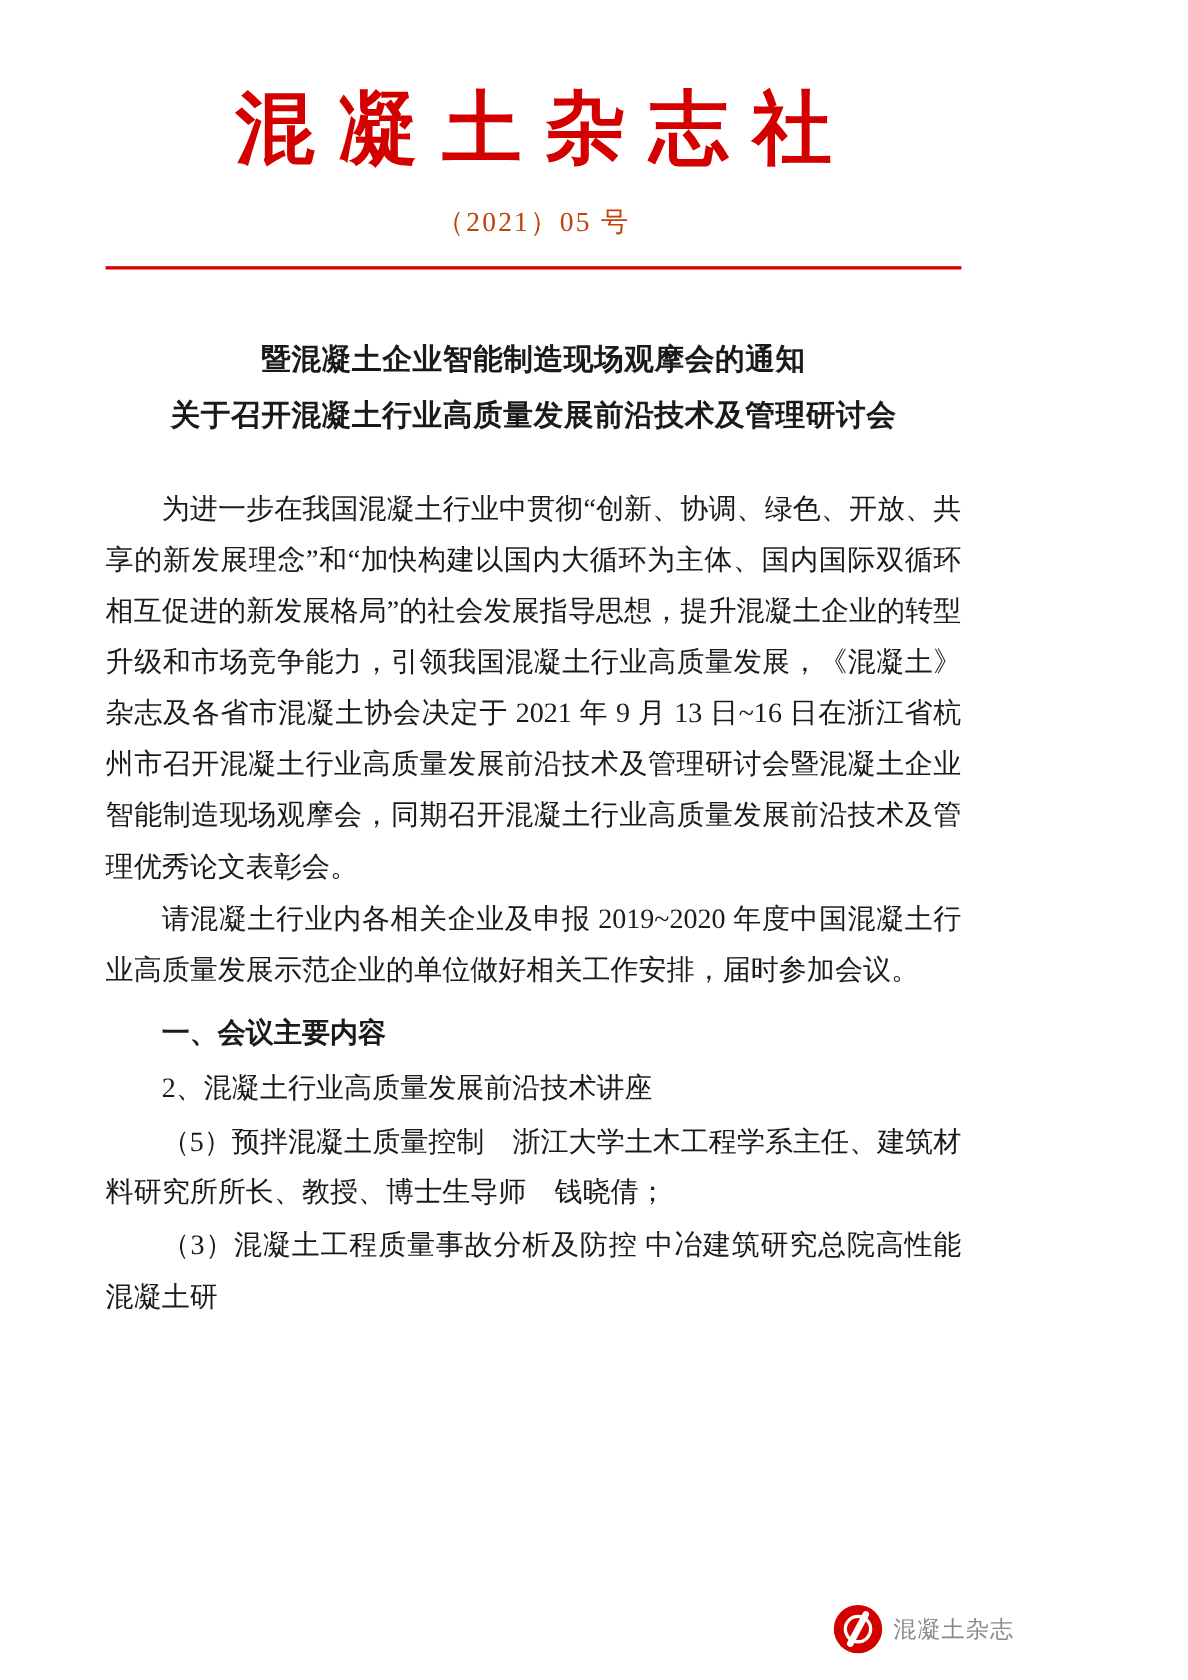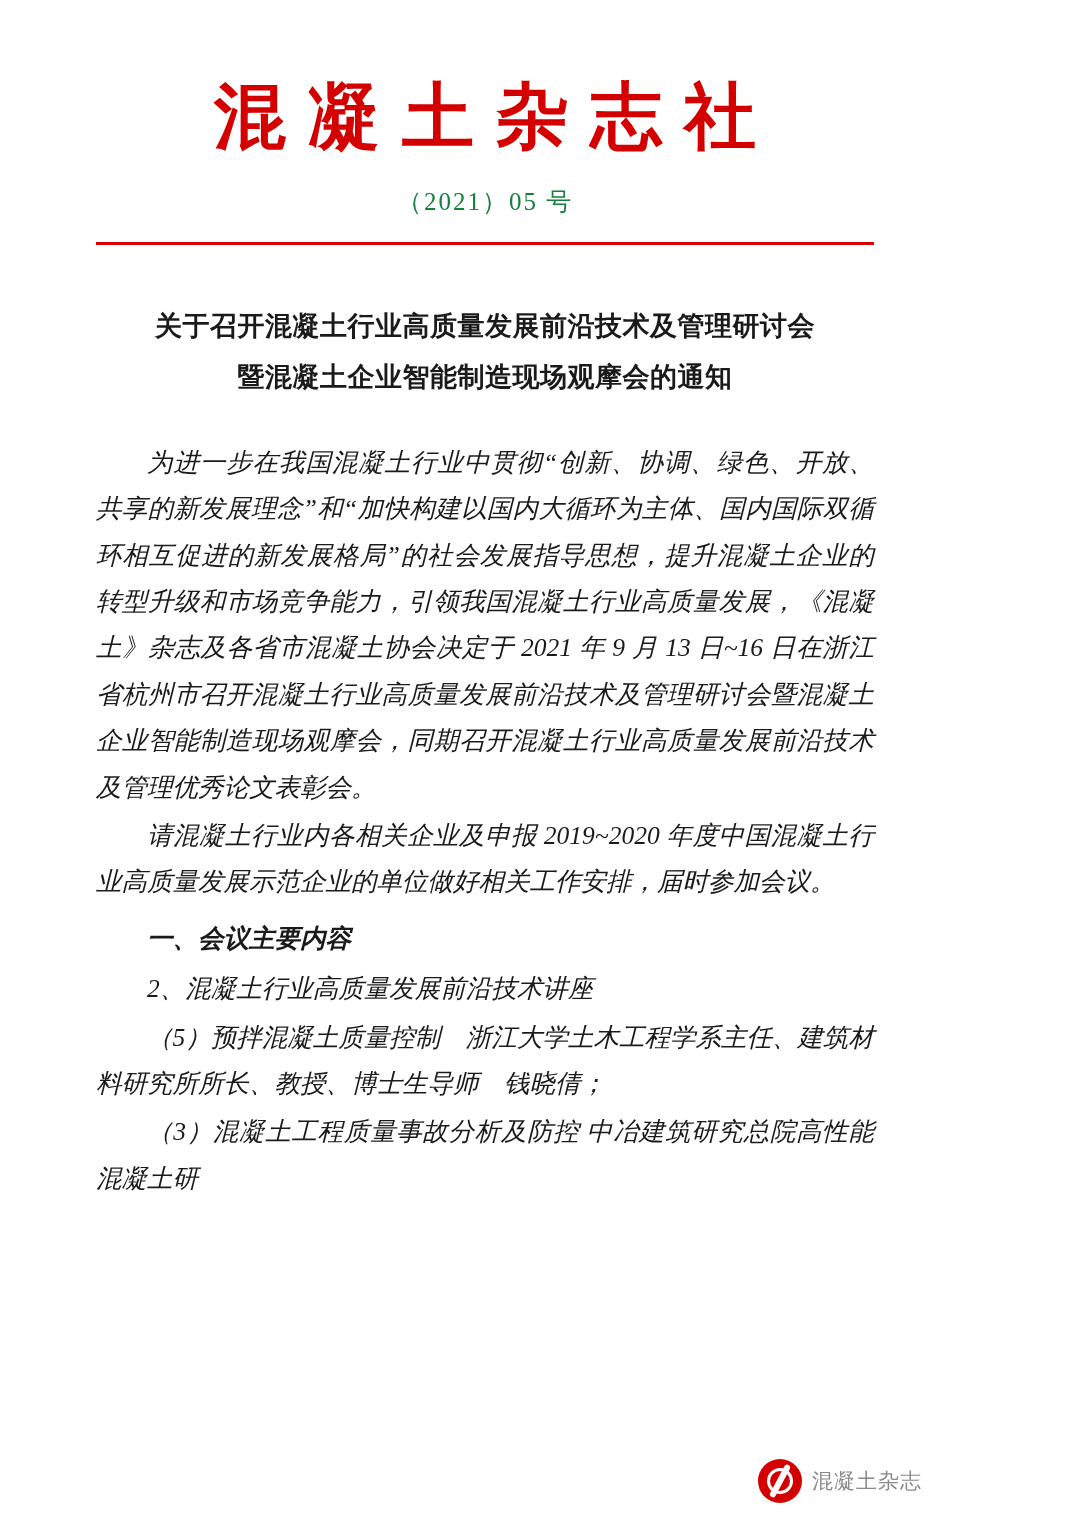--- a/index.html
+++ b/index.html
@@ -34,21 +34,21 @@
     font-weight: bold;
     font-size: 72px;
     letter-spacing: 22px;
     line-height: 1.1;
     text-indent: 22px;
     font-family: "Liberation Serif", "DejaVu Serif", serif;
   }
   .doc-number {
     margin-top: 28px;
     font-size: 25px;
-    color: #15803d;
+    color: #c2410c;
     letter-spacing: 2px;
   }
   .red-rule {
     margin-top: 24px;
     height: 3px;
     background: #d40000;
     width: 100%;
   }
 
   
@@ -64,21 +64,20 @@
     display: block;
   }
 
   
   .body-text {
     margin-top: 36px;
     font-size: 25.5px;
     line-height: 1.82;
     text-align: justify;
     text-justify: inter-ideograph;
-    font-style: italic;
   }
   .para {
     text-indent: 2em;
     margin: 0 0 2px 0;
   }
   .section-head {
     text-indent: 2em;
     font-weight: bold;
     margin: 10px 0 4px 0;
   }
@@ -140,22 +139,22 @@
 
 <div class="page">
 
   <div class="letterhead">
     <div class="org-title">混凝土杂志社</div>
     <div class="doc-number">（2021）05 号</div>
     <div class="red-rule"></div>
   </div>
 
   <div class="doc-title">
+    <span class="line">暨混凝土企业智能制造现场观摩会的通知</span>
     <span class="line">关于召开混凝土行业高质量发展前沿技术及管理研讨会</span>
-    <span class="line">暨混凝土企业智能制造现场观摩会的通知</span>
   </div>
 
   <div class="body-text">
     <p class="para">为进一步在我国混凝土行业中贯彻“创新、协调、绿色、开放、共享的新发展理念”和“加快构建以国内大循环为主体、国内国际双循环相互促进的新发展格局”的社会发展指导思想，提升混凝土企业的转型升级和市场竞争能力，引领我国混凝土行业高质量发展，《混凝土》杂志及各省市混凝土协会决定于 2021 年 9 月 13 日~16 日在浙江省杭州市召开混凝土行业高质量发展前沿技术及管理研讨会暨混凝土企业智能制造现场观摩会，同期召开混凝土行业高质量发展前沿技术及管理优秀论文表彰会。</p>
     <p class="para">请混凝土行业内各相关企业及申报 2019~2020 年度中国混凝土行业高质量发展示范企业的单位做好相关工作安排，届时参加会议。</p>
     <p class="section-head">一、会议主要内容</p>
     <p class="item">2、混凝土行业高质量发展前沿技术讲座</p>
     <p class="item hang">（5）预拌混凝土质量控制　浙江大学土木工程学系主任、建筑材料研究所所长、教授、博士生导师　钱晓倩；</p>
     <p class="item hang">（3）混凝土工程质量事故分析及防控  中冶建筑研究总院高性能混凝土研</p>
   </div>

